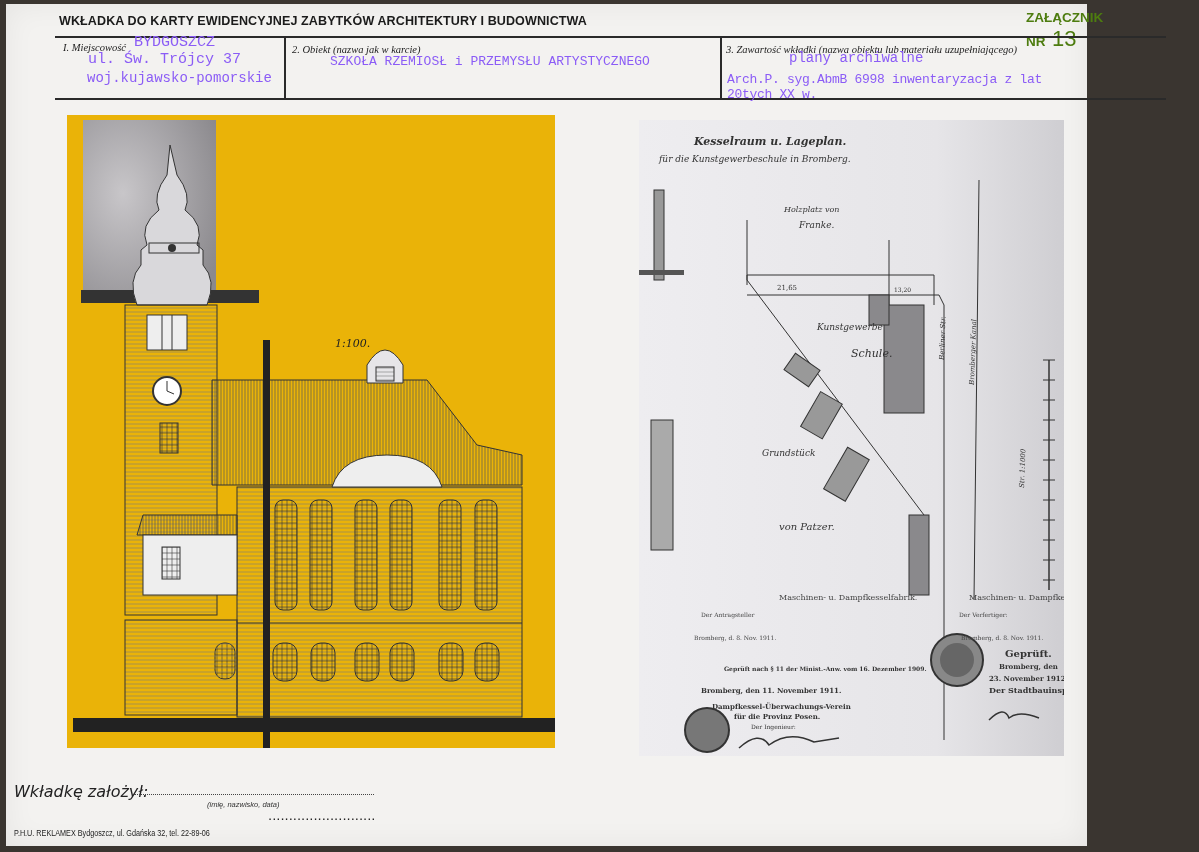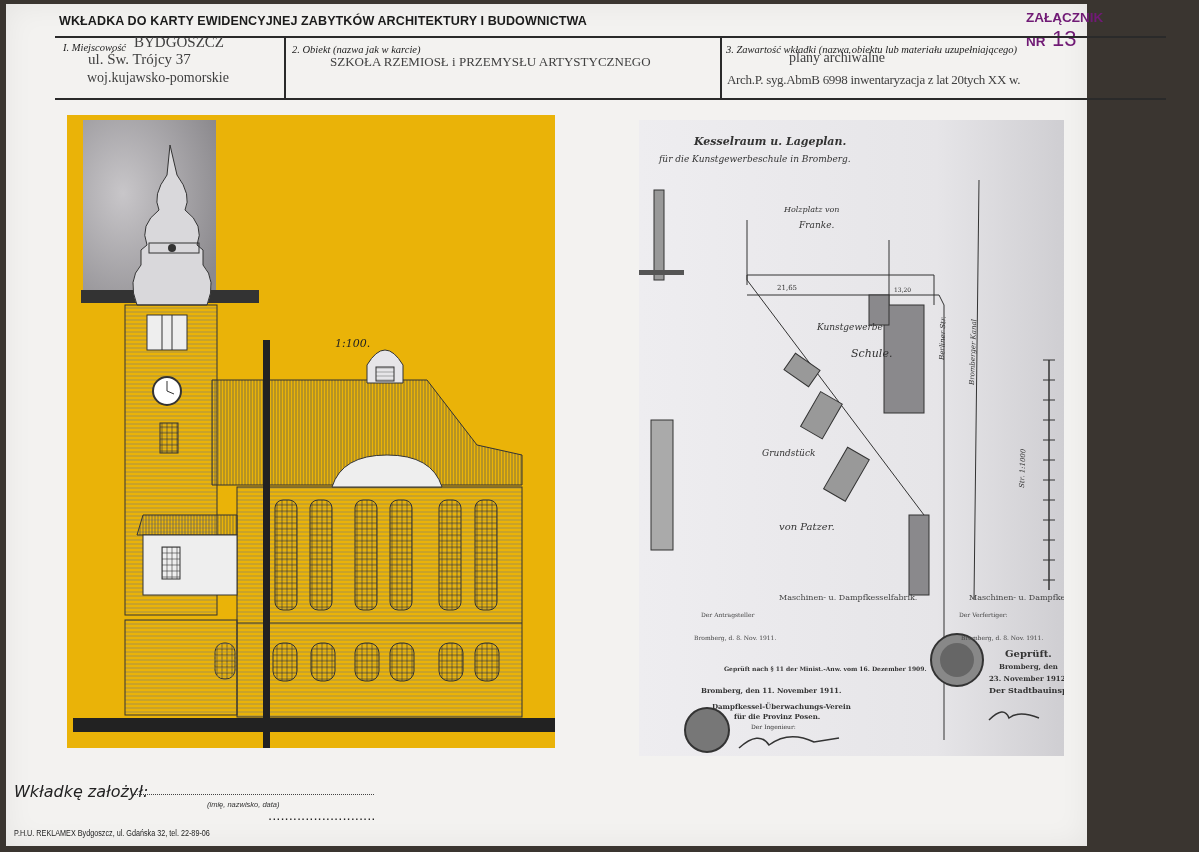--- a/index.html
+++ b/index.html
@@ -1,25 +1,25 @@
 <!DOCTYPE html>
 <html><head>
 <meta charset="utf-8">
 <style>
   html,body{margin:0;padding:0;}
   body{width:1199px;height:852px;background:#3a3530;position:relative;overflow:hidden;font-family:"Liberation Sans",sans-serif;}
   .sheet{position:absolute;left:6px;top:4px;width:1081px;height:842px;background:#f3f2f0;box-shadow:inset 0 0 30px rgba(0,0,0,0.06);}
   .doc-title{position:absolute;left:53px;top:9px;font-size:13.5px;font-weight:bold;letter-spacing:0.1px;color:#1b1b1b;transform:scaleX(0.93);transform-origin:left;}
-  .annex{position:absolute;left:1020px;top:4px;color:#701a75;}
+  .annex{position:absolute;left:1020px;top:4px;color:#4d7c0f;}
   .annex .lbl{font-size:13.5px;font-weight:bold;}
   .annex .num{font-size:22px;font-weight:normal;margin-left:2px;}
   .hline{position:absolute;height:1.5px;background:#2a2a2a;}
   .vline{position:absolute;width:1.5px;background:#2a2a2a;}
   .field-label{position:absolute;font-family:"Liberation Serif",serif;font-style:italic;font-size:10.5px;color:#222;}
-  .typed{position:absolute;font-family:Liberation Serif, serif;color:#404040;}
+  .typed{position:absolute;font-family:Liberation Mono, monospace;color:#8b5cf6;}
   .photo{position:absolute;background:#e8e7ea;}
   .footer-label{position:absolute;font-family:"DejaVu Sans",sans-serif;font-style:italic;color:#222;}
   .small-caption{position:absolute;font-size:7.5px;font-style:italic;color:#333;}
   .imprint{position:absolute;font-size:8.5px;color:#222;transform:scaleX(0.85);transform-origin:left;}
   svg text{font-family:"DejaVu Serif",serif;}
 </style>
 </head>
 <body>
 
 <div class="sheet">

